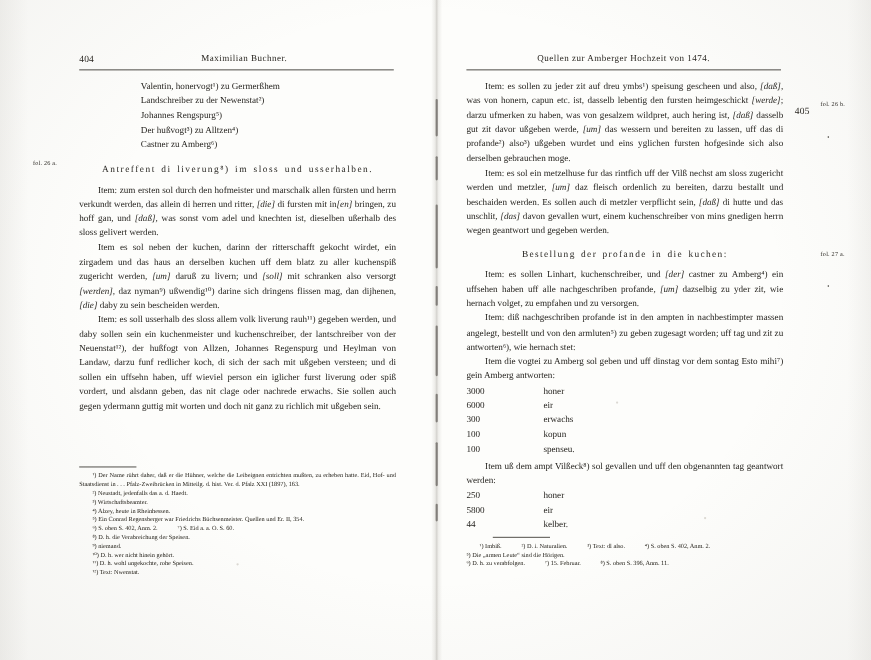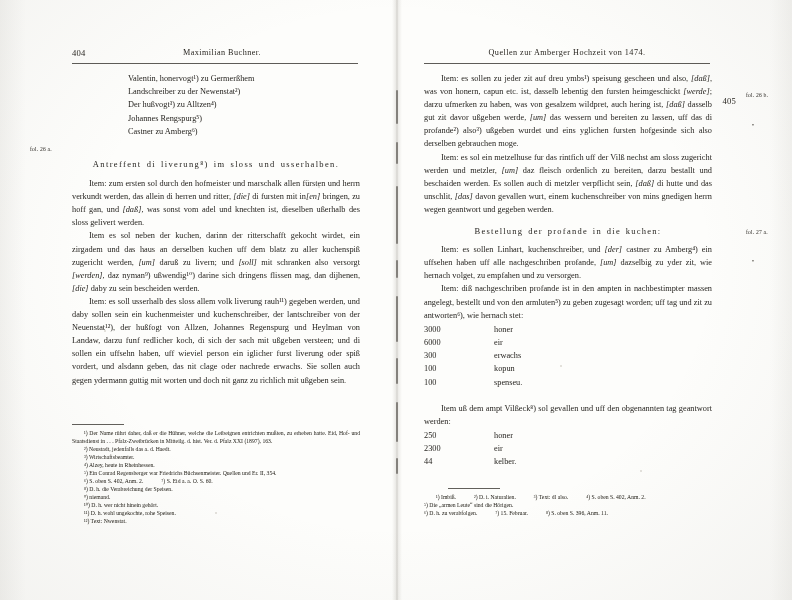--- a/index.html
+++ b/index.html
@@ -130,21 +130,21 @@
   .namelist li {
     line-height: 13.2px;
     white-space: nowrap;
   }
 
   
   .secthead {
     text-align: center;
     letter-spacing: 1.35px;
     font-size: 8.5px;
-    margin: 20px 0 6px 0;
+    margin: 9px 0 6px 0;
     word-spacing: 1.6px;
   }
   .secthead-2 {
     text-align: center;
     letter-spacing: 1.25px;
     font-size: 8.5px;
     margin: 9px 0 5px 0;
     word-spacing: 1.5px;
   }
 
@@ -230,22 +230,22 @@
       <span class="folio">404</span>
       <span class="title">Maximilian Buchner.</span>
     </div>
     <div class="rule"></div>
 
     <div class="col">
 
       <ul class="namelist">
         <li>Valentin, honervogt¹) zu Germerßhem</li>
         <li>Landschreiber zu der Newenstat²)</li>
+        <li>Johannes Rengspurg⁵)</li>
         <li>Der hußvogt³) zu Alltzen⁴)</li>
-        <li>Johannes Rengspurg⁵)</li>
         <li>Castner zu Amberg⁶)</li>
       </ul>
 
       <p class="secthead">Antreffent di liverung⁸) im sloss und usserhalben.</p>
 
       <p class="para">Item: zum ersten sol durch den hofmeister und marschalk allen fürsten und herrn verkundt werden, das allein di herren und ritter, <em>[die]</em> di fursten mit in<em>[en]</em> bringen, zu hoff gan, und <em>[daß]</em>, was sonst vom adel und knechten ist, dieselben ußerhalb des sloss gelivert werden.</p>
       <p class="para">Item es sol neben der kuchen, darinn der ritterschafft gekocht wirdet, ein zirgadem und das haus an derselben kuchen uff dem blatz zu aller kuchenspiß zugericht werden, <em>[um]</em> daruß zu livern; und <em>[soll]</em> mit schranken also versorgt <em>[werden]</em>, daz nyman⁹) ußwendig¹⁰) darine sich dringens flissen mag, dan dijhenen, <em>[die]</em> daby zu sein bescheiden werden.</p>
       <p class="para">Item: es soll usserhalb des sloss allem volk liverung rauh¹¹) gegeben werden, und daby sollen sein ein kuchenmeister und kuchenschreiber, der lantschreiber von der Neuenstat¹²), der hußfogt von Allzen, Johannes Regenspurg und Heylman von Landaw, darzu funf redlicher koch, di sich der sach mit ußgeben versteen; und di sollen ein uffsehn haben, uff wieviel person ein iglicher furst liverung oder spiß vordert, und alsdann geben, das nit clage oder nachrede erwachs. Sie sollen auch gegen ydermann guttig mit worten und doch nit ganz zu richlich mit ußgeben sein.</p>
     </div>
 
@@ -276,47 +276,48 @@
     <div class="rule"></div>
 
     <div class="col">
       <p class="para">Item: es sollen zu jeder zit auf dreu ymbs¹) speisung gescheen und also, <em>[daß]</em>, was von honern, capun etc. ist, dasselb lebentig den fursten heimgeschickt <em>[werde]</em>; darzu ufmerken zu haben, was von gesalzem wildpret, auch hering ist, <em>[daß]</em> dasselb gut zit davor ußgeben werde, <em>[um]</em> das wessern und bereiten zu lassen, uff das di profande²) also³) ußgeben wurdet und eins yglichen fursten hofgesinde sich also derselben gebrauchen moge.</p>
       <p class="para">Item: es sol ein metzelhuse fur das rintfich uff der Vilß nechst am sloss zugericht werden und metzler, <em>[um]</em> daz fleisch ordenlich zu bereiten, darzu bestallt und beschaiden werden. Es sollen auch di metzler verpflicht sein, <em>[daß]</em> di hutte und das unschlit, <em>[das]</em> davon gevallen wurt, einem kuchenschreiber von mins gnedigen herrn wegen geantwort und gegeben werden.</p>
 
       <p class="secthead-2">Bestellung der profande in die kuchen:</p>
 
       <p class="para">Item: es sollen Linhart, kuchenschreiber, und <em>[der]</em> castner zu Amberg⁴) ein uffsehen haben uff alle nachgeschriben profande, <em>[um]</em> dazselbig zu yder zit, wie hernach volget, zu empfahen und zu versorgen.</p>
       <p class="para">Item: diß nachgeschriben profande ist in den ampten in nachbestimpter massen angelegt, bestellt und von den armluten⁵) zu geben zugesagt worden; uff tag und zit zu antworten⁶), wie hernach stet:</p>
+      <p class="para">Item die vogtei zu Amberg sol geben und uff dinstag vor dem sontag Esto mihi⁷) gein Amberg antworten:</p>
 
       <ul class="qty">
         <li>
           <span class="num">3000</span><span>honer</span>
         </li>
         <li>
           <span class="num">6000</span><span>eir</span>
         </li>
         <li>
           <span class="num">300</span><span>erwachs</span>
         </li>
         <li>
           <span class="num">100</span><span>kopun</span>
         </li>
         <li>
           <span class="num">100</span><span>spenseu.</span>
         </li>
       </ul>
 
-      <p class="para" style="margin-top:13px;">Item uß dem ampt Vilßeck⁸) sol gevallen und uff den obgenannten tag geantwort werden:</p>
+      <p class="para" style="margin-top:2px;">Item uß dem ampt Vilßeck⁸) sol gevallen und uff den obgenannten tag geantwort werden:</p>
 
       <ul class="qty">
         <li>
           <span class="num">250</span><span>honer</span>
         </li>
         <li>
-          <span class="num">2300</span><span>eir</span>
+          <span class="num">5800</span><span>eir</span>
         </li>
         <li>
           <span class="num">44</span><span>kelber.</span>
         </li>
       </ul>
     </div>
 
     <div class="fnrule"></div>
     <div class="fn">
       <p class="ind">

